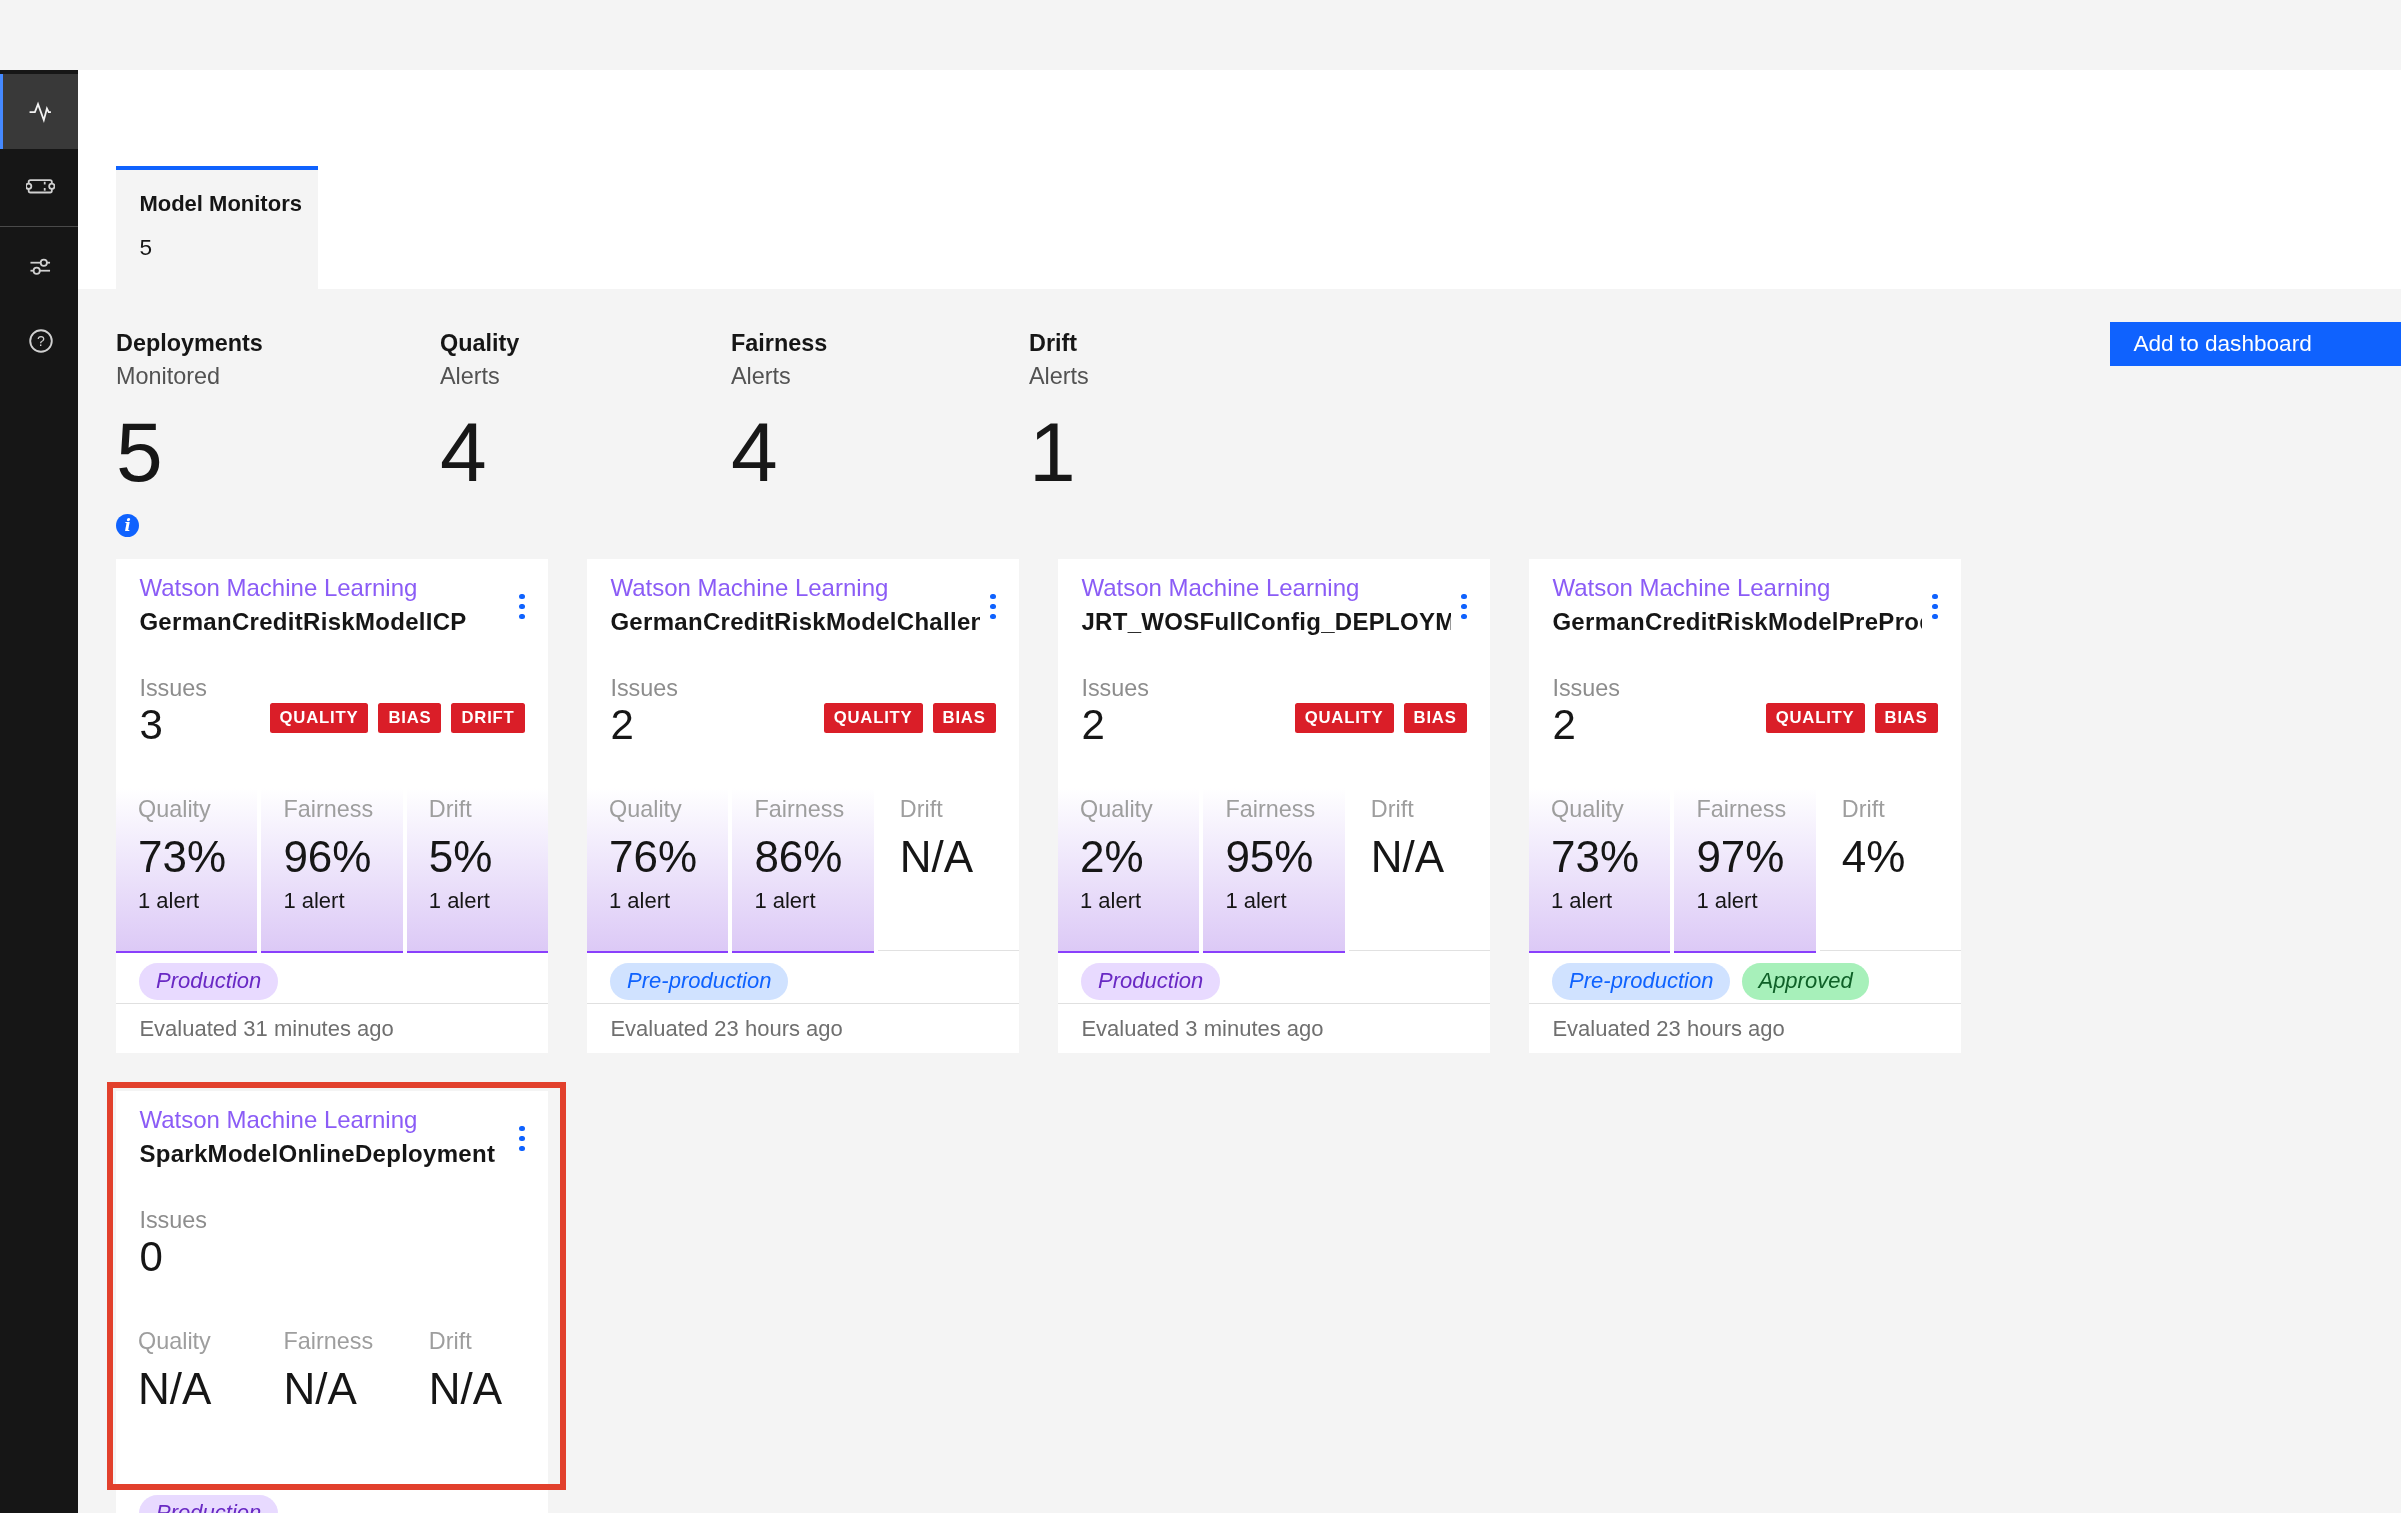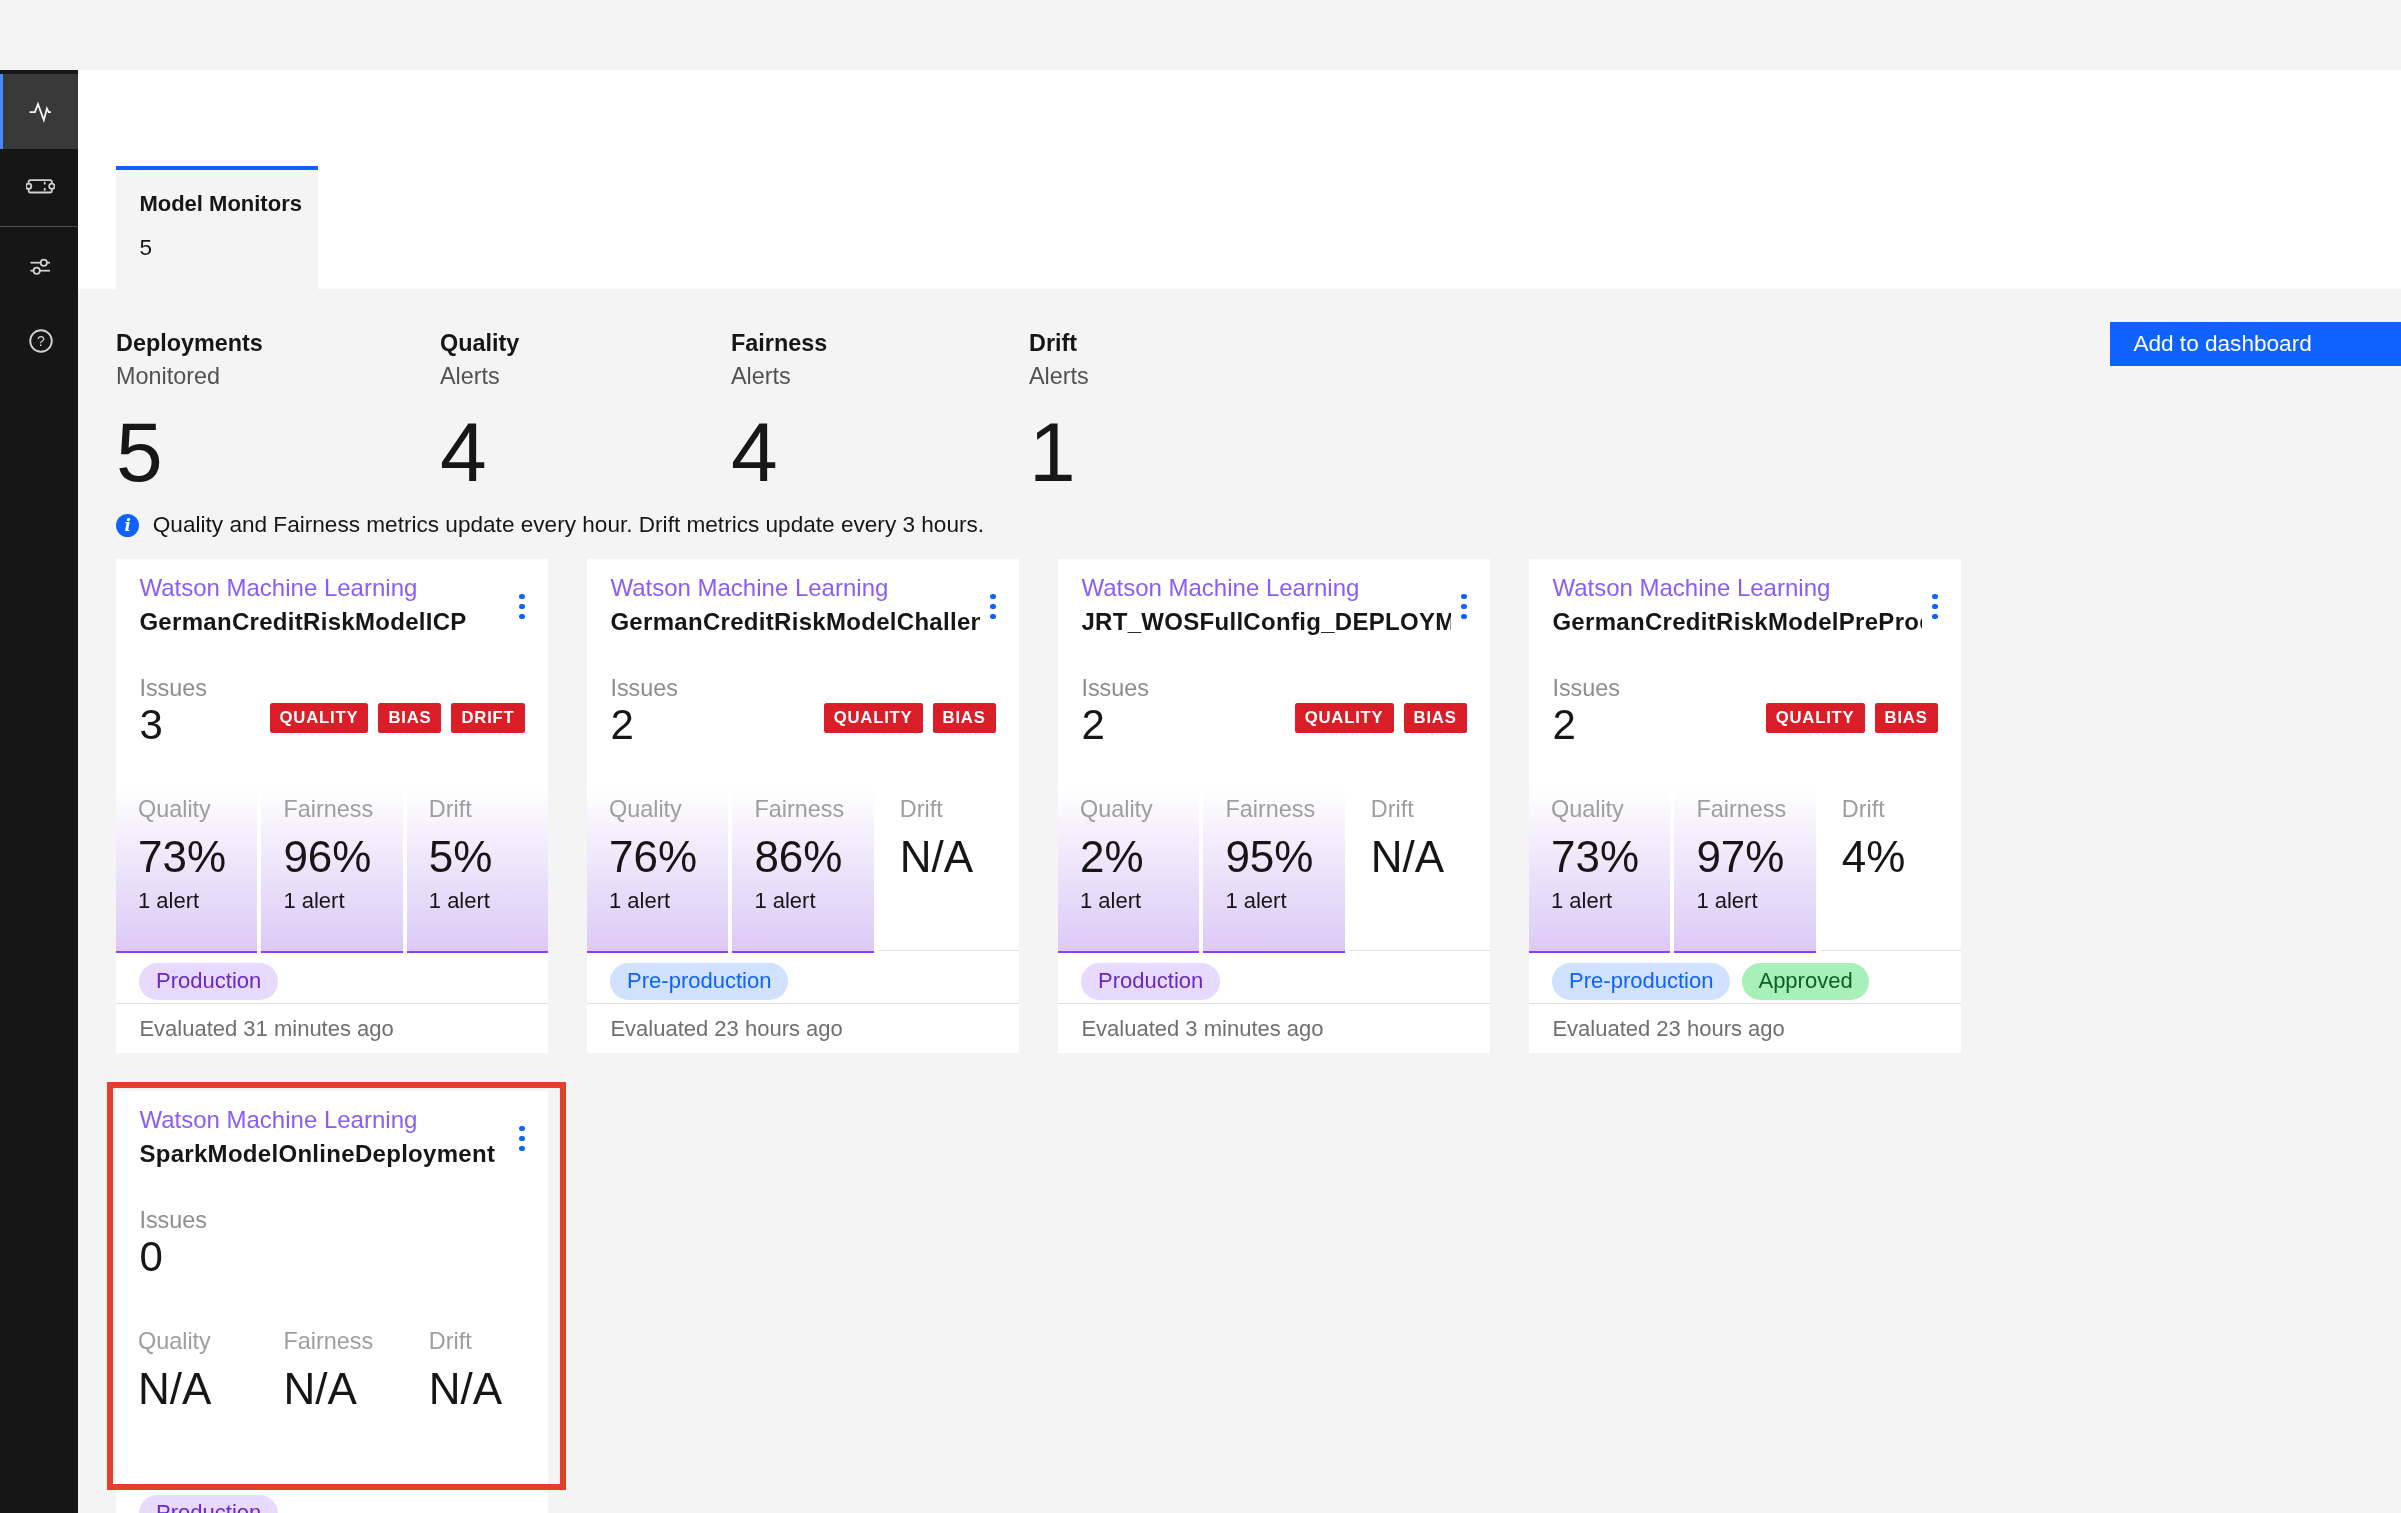--- a/index.html
+++ b/index.html
@@ -105,21 +105,21 @@
     border-bottom-color:#8a3ffc;
   }
   .metric.plain { box-shadow:inset 0 -0.8px 0 #d8d8d8; }
   .metric.none { }
   .m-label { position:absolute; left:22px; top:8.4px; font-size:23.4px; color:#9e9e9e; }
   .m-value { position:absolute; left:22px; top:44px; font-size:44px; color:#161616; }
   .m-alert { position:absolute; left:22px; top:100px; font-size:22px; color:#161616; }
   .tags { position:absolute; left:23.4px; top:404px; display:flex; gap:11.7px; }
   .pill {
     height:37px; display:inline-flex; align-items:center; padding:0 16.7px;
-    border-radius:18.4px; font-size:22px;
+    border-radius:18.4px; font-size:22px;font-style:italic;
   }
   .pill.purple { background:#e8daff; color:#6929c4; }
   .pill.blue { background:#d0e2ff; color:#0f62fe; }
   .pill.green { background:#a7f0ba; color:#0e6027; }
   .card-divider { position:absolute; left:0; right:0; top:444px; height:0.8px; background:#e0e0e0; }
   .evaluated { position:absolute; left:23.4px; top:457px; font-size:22px; color:#6f6f6f; }
   .red-frame {
     position:absolute; left:-9.2px; top:-8.4px; width:459px; height:408px;
     border:6.7px solid #e2402c; pointer-events:none; z-index:5;
   }
@@ -199,21 +199,20 @@
       </div>
       <div class="stat s3">
         <div class="stat-label">Drift</div>
         <div class="stat-sub">Alerts</div>
         <div class="stat-value">1</div>
       </div>
     </div>
 
     <div class="notice">
       <span class="info-icon">i</span>
-      <span class="notice-text">Quality and Fairness metrics update every hour. Drift metrics update every 3 hours.</span>
     </div>
 
     <div class="cards">
 
       <div class="card-slot">
         <div class="card">
           <div class="provider">Watson Machine Learning</div>
           <div class="kebab"></div>
           <div class="card-title">GermanCreditRiskModelICP</div>
           <div class="issues-label">Issues</div>

